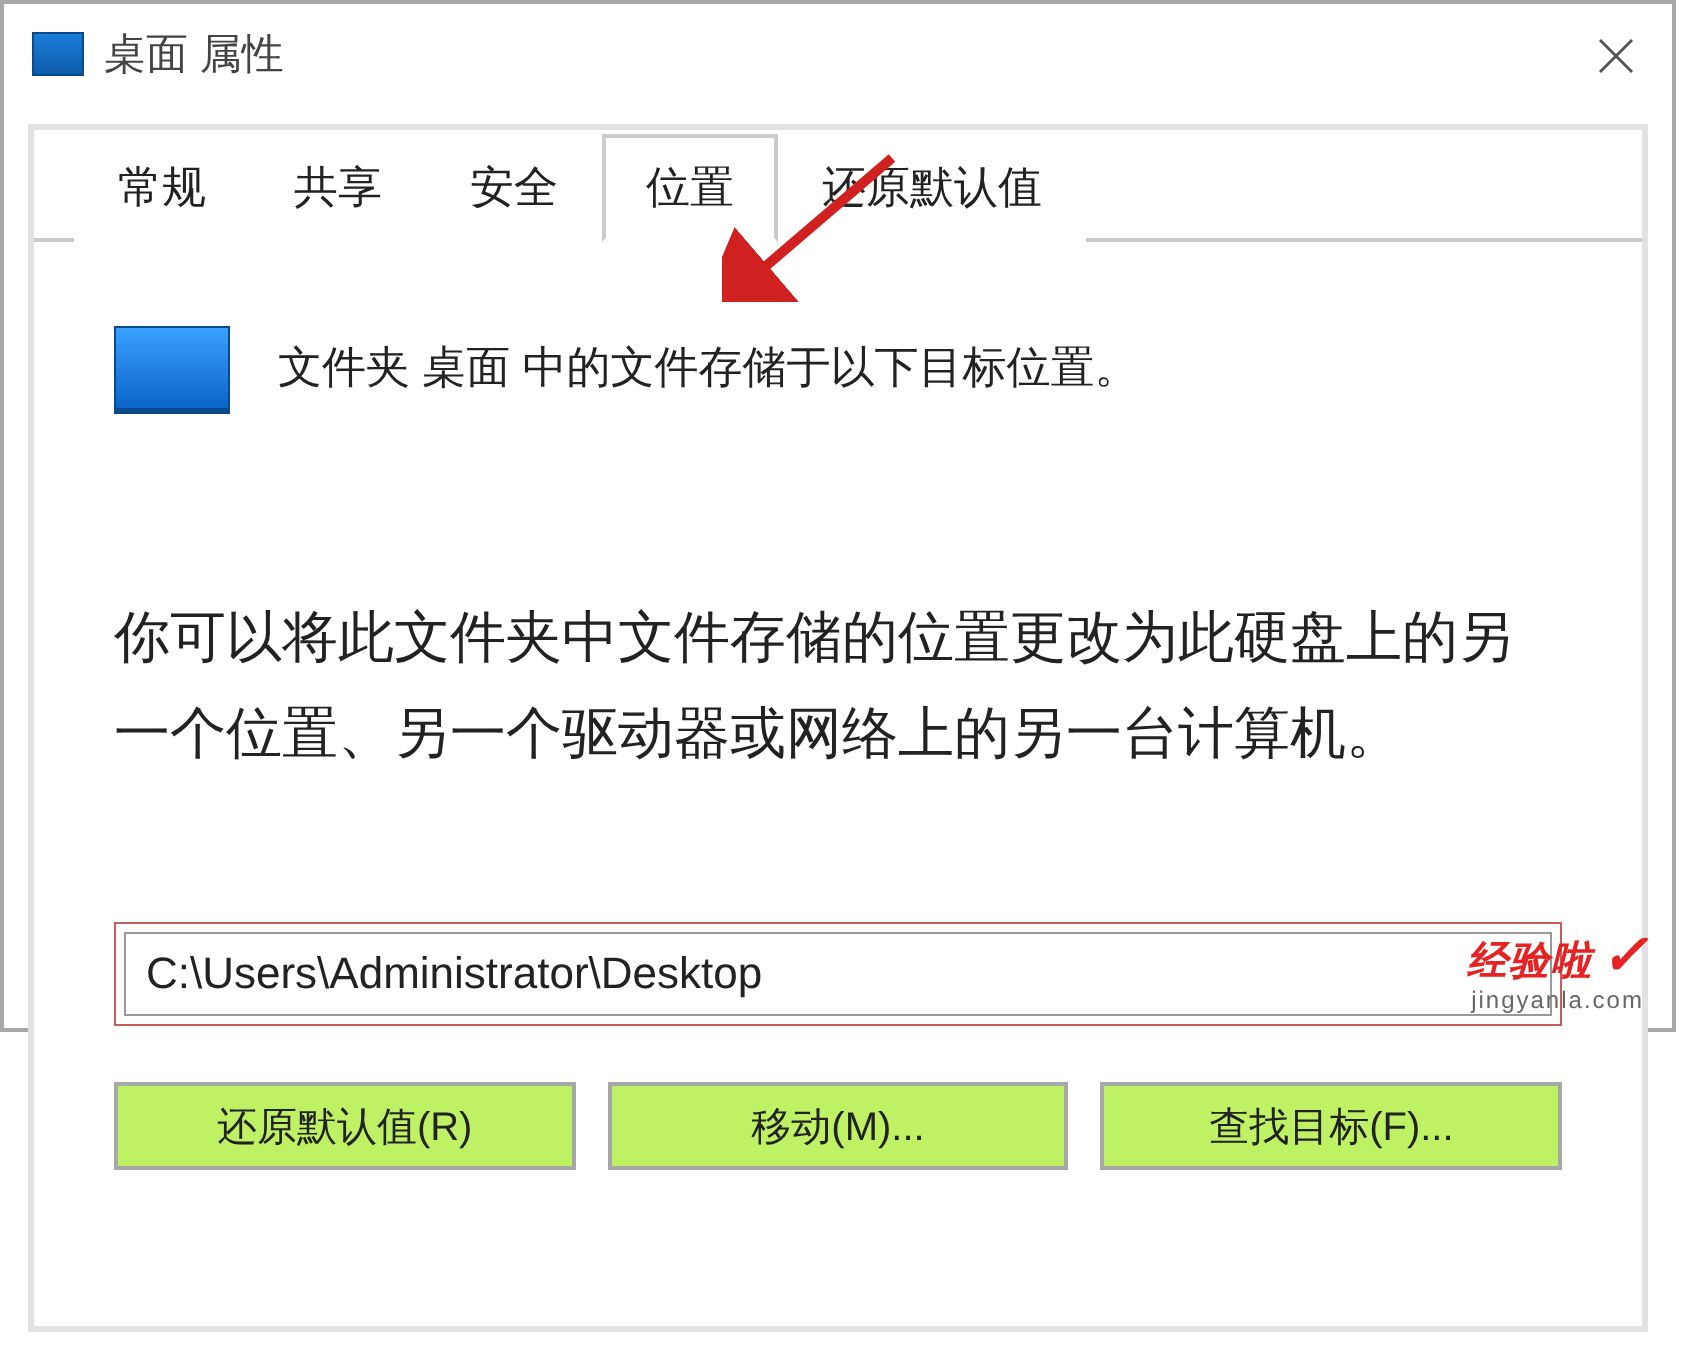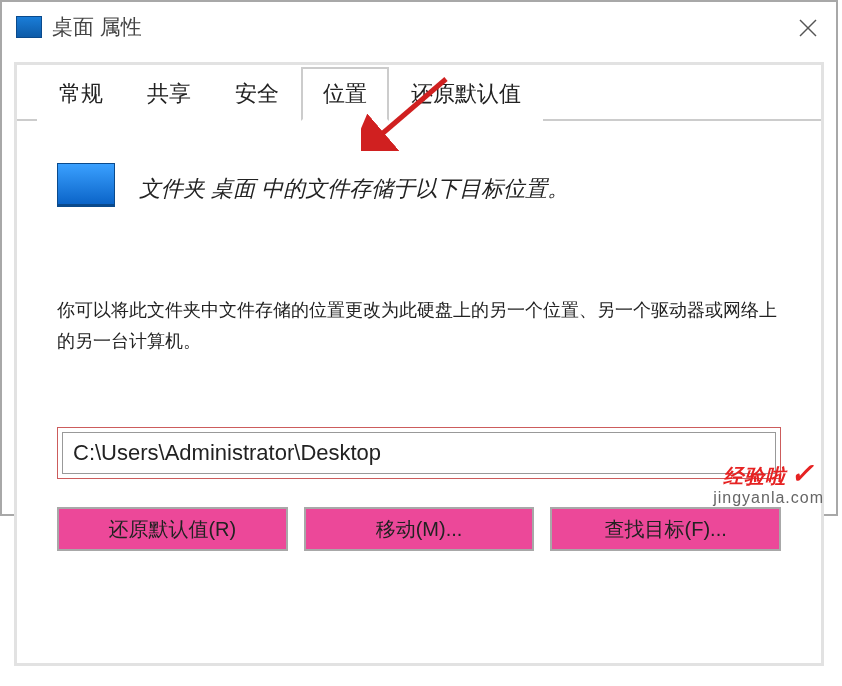--- a/index.html
+++ b/index.html
@@ -76,42 +76,41 @@
       border-color: #ccc;
       border-bottom: 2px solid #fff;
       z-index: 2;
     }
 
     .content {
       padding: 40px 40px 0 40px;
     }
     .desc-row {
       display: flex;
-      align-items: flex-end;
-      font-style: italic;
+      align-items: center;
     }
     .folder-icon {
       width: 58px;
       height: 44px;
       background: linear-gradient(#3aa0ff, #0b64c8);
       border: 1px solid #0a4a8c;
       border-bottom: 3px solid #0a4a8c;
       margin-right: 24px;
       flex-shrink: 0;
       margin-top: 2px;
     }
     .desc-text {
       font-size: 22px;
       color: #222;
       line-height: 36px;
     }
     .help-text {
-      font-size: 18px;
-      color: #222;
-      line-height: 31px;
+      font-size: 28px;
+      color: #222;
+      line-height: 48px;
       margin-top: 88px;
     }
 
     .path-wrap {
       margin-top: 70px;
       border: 1px solid #cc5c5c;
       padding: 4px;
     }
     .path-input {
       width: 100%;
@@ -126,21 +125,21 @@
 
     .buttons {
       display: flex;
       gap: 16px;
       margin-top: 28px;
     }
     .btn {
       flex: 1;
       height: 44px;
       border: 2px solid #a8a8a8;
-      background: #ec4899;
+      background: #bef264;
       font-size: 20px;
       font-family: inherit;
       color: #222;
       cursor: pointer;
     }
 
     .arrow {
       position: absolute;
       left: 344px;
       top: 6px;
@@ -165,21 +164,21 @@
       letter-spacing: 1px;
     }
     .wm-check {
       font-size: 28px;
       color: #e62222;
       font-weight: bold;
       margin-left: 4px;
       font-style: italic;
     }
     .wm-sub {
-      font-size: 16px;
+      font-size: 12px;
       color: #666;
       letter-spacing: 1px;
       margin-top: 2px;
     }
   </style>
 </head>
 <body>
 
 <div class="window">
 

